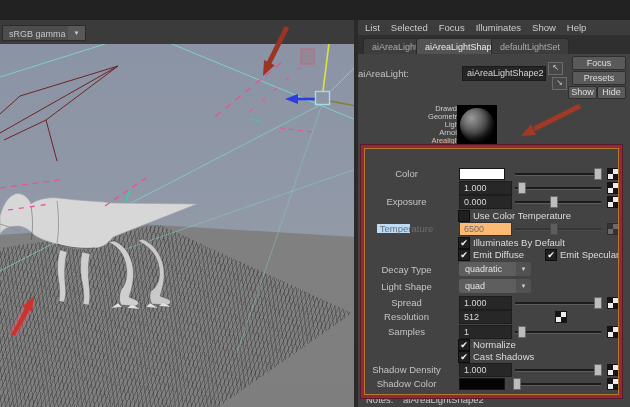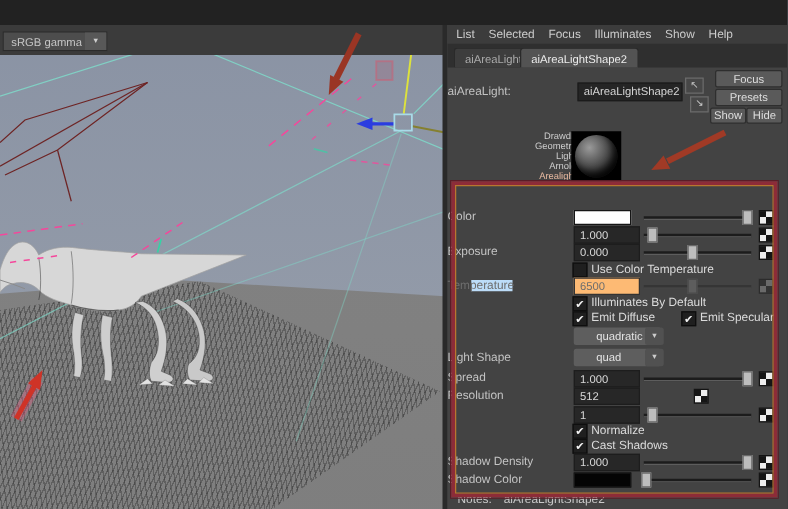--- a/index.html
+++ b/index.html
@@ -49,36 +49,36 @@
   .sphere{position:absolute;left:99px;top:1px;width:40px;height:40px;background:#000;}
   .sphere i{position:absolute;left:3px;top:3px;width:34px;height:34px;border-radius:50%;
        background:radial-gradient(circle at 34% 30%,#9a9a9a 0%,#6f6f6f 25%,#3c3c3c 55%,#101010 85%);
        box-shadow:inset -3px -4px 6px rgba(0,0,0,.8);}
   
   .sechdr{position:absolute;left:6px;top:130px;width:252px;height:14px;background:#515151;
        border-radius:2px;color:#e4e4e4;font-weight:bold;font-size:9.5px;line-height:14px;}
   .sechdr .tri{position:absolute;left:6px;top:0;font-size:7px;color:#dddddd;font-weight:normal;}
   .sechdr .ttl{position:absolute;left:24px;top:0;}
   .arow{position:absolute;left:0;width:264px;height:13px;}
-  .albl{position:absolute;left:0;top:1px;width:97px;text-align:left;color:#c3c3c3;}
+  .albl{position:absolute;left:0;top:1px;width:97px;text-align:center;color:#c3c3c3;}
   .aval{position:absolute;left:101px;top:0;width:47px;height:12px;background:#272727;border:1px solid #1d1d1d;
        color:#d8d8d8;line-height:12px;padding-left:4px;font-size:9px;}
   .swatch{position:absolute;left:101px;top:1px;width:44px;height:10px;border:1px solid #161616;}
   .sl{position:absolute;left:157px;top:0;width:86px;height:13px;}
   .sl .groove{position:absolute;left:0;right:0;top:6px;height:2px;background:#1c1c1c;border-bottom:1px solid #5d5d5d;}
   .sl .thumb{position:absolute;top:1px;width:6px;height:10px;background:#bdbdbd;border:1px solid #696969;margin-left:-4px;}
   .map{position:absolute;left:249px;top:1px;width:10px;height:10px;border:1px solid #141414;
        background:conic-gradient(#ededed 0 25%,#151515 0 50%,#ededed 0 75%,#151515 0 100%);}
   .map.small{left:197px;}
   .cb{position:absolute;left:100px;top:1px;width:10px;height:10px;background:#1f1f1f;border:1px solid #0e0e0e;
        color:#f4f4f4;font-size:9px;line-height:10px;text-align:center;}
   .cblbl{position:absolute;left:115px;top:1px;color:#dcdcdc;}
   .cb2{left:187px;} .cblbl2{left:202px;}
   .dd{position:absolute;left:101px;top:-1px;width:52px;height:14px;background:#5e5e5e;border-radius:2px;
-       color:#e3e3e3;line-height:14px;padding-left:18px;font-size:9px;}
+       color:#e3e3e3;line-height:14px;padding-left:6px;font-size:9px;}
   .ddarr{position:absolute;left:158px;top:-1px;width:15px;height:14px;background:#515151;border-radius:2px;
        text-align:center;font-size:6px;line-height:14px;color:#cccccc;}
   .dis .albl,.dis .aval{color:#6e6e6e;}
   .dis .aval{background:#fdba74;border-color:#333;}
   .dis .groove{background:#353535;border-bottom-color:#4a4a4a;}
   .dis .thumb{background:#5d5d5d;border-color:#4a4a4a;}
   .dis .map{background:conic-gradient(#6a6a6a 0 25%,#333 0 50%,#6a6a6a 0 75%,#333 0 100%);border-color:#2c2c2c;}
   .tempswatch{position:absolute;left:19px;top:2px;width:33px;height:9px;background:#bcdcf8;}
   .notesrow{position:absolute;left:0;top:374px;width:272px;height:13px;}
   .noteslbl{position:absolute;left:8px;color:#c9c9c9;}
@@ -182,20 +182,21 @@
       <span>Selected</span>
       <span>Focus</span>
       <span>Illuminates</span>
       <span>Show</span>
       <span>Help</span>
     </div>
 
     <div class="tabbar">
       <div class="tab" style="left:5px">aiAreaLight2</div>
       <div class="tab active" style="left:58px">aiAreaLightShape2</div>
+      <div class="tab" style="left:133px">defaultLightSet</div>
     </div>
 
     <div class="noderow">
       <span class="nodelbl">aiAreaLight:</span>
       <div class="nodefield">aiAreaLightShape2</div>
       <div class="pinbtn" style="left:190px;top:0px">↖</div>
       <div class="pinbtn" style="left:194px;top:15px">↘</div>
       <div class="abtn" style="right:4px;top:-6px;width:52px;height:12px;line-height:12px">Focus</div>
       <div class="abtn" style="right:4px;top:9px;width:52px;height:12px;line-height:12px">Presets</div>
       <div class="abtn" style="right:33px;top:24px;width:27px;height:11px;line-height:11px">Show</div>
@@ -267,20 +268,21 @@
     </div>
 
     <div class="arow" style="top:228px">
       <span class="cb"><span>✔</span></span>
       <span class="cblbl">Emit Diffuse</span>
       <span class="cb cb2"><span>✔</span></span>
       <span class="cblbl cblbl2">Emit Specular</span>
     </div>
 
     <div class="arow" style="top:243px">
+      <span class="albl">Decay Type</span>
       <span class="dd">quadratic</span>
       <span class="ddarr">▼</span>
     </div>
 
     <div class="arow" style="top:260px">
       <span class="albl">Light Shape</span>
       <span class="dd">quad</span>
       <span class="ddarr">▼</span>
     </div>
 
@@ -294,20 +296,21 @@
       <span class="map"></span>
     </div>
 
     <div class="arow" style="top:290px">
       <span class="albl">Resolution</span>
       <span class="aval">512</span>
       <span class="map small"></span>
     </div>
 
     <div class="arow" style="top:305px">
+      <span class="albl">Samples</span>
       <span class="aval">1</span>
       <span class="sl">
           <span class="groove"></span>
           <span class="thumb" style="left:8%"></span>
         </span>
       <span class="map"></span>
     </div>
 
     <div class="arow" style="top:318px">
       <span class="cb"><span>✔</span></span>

